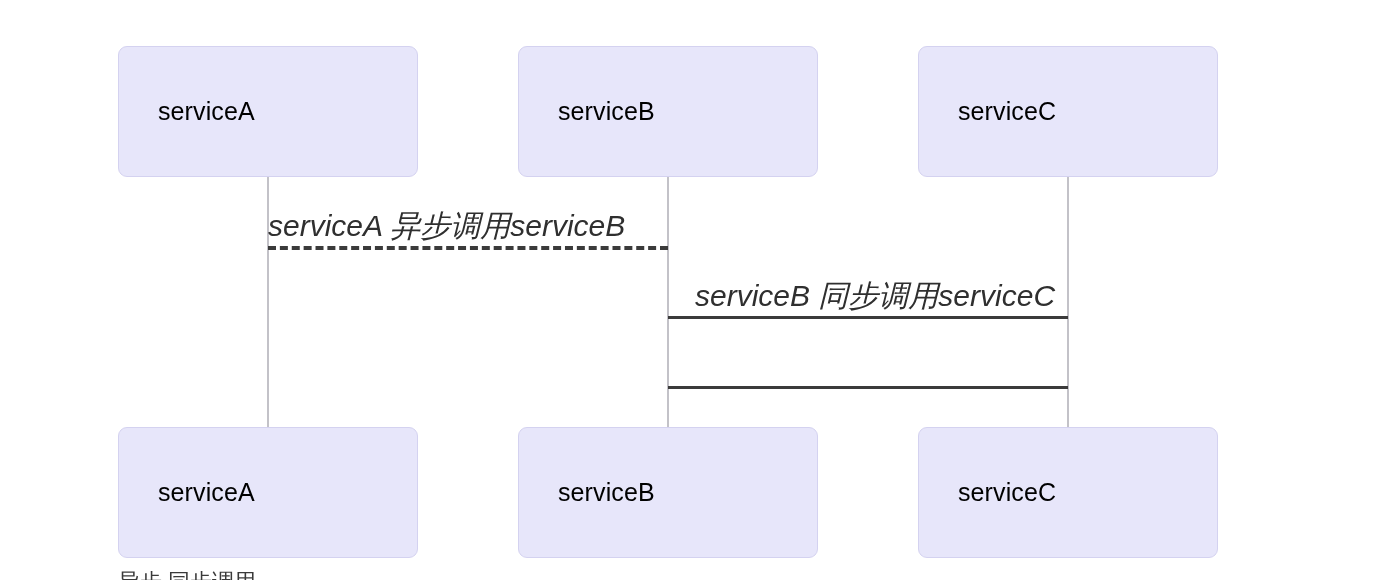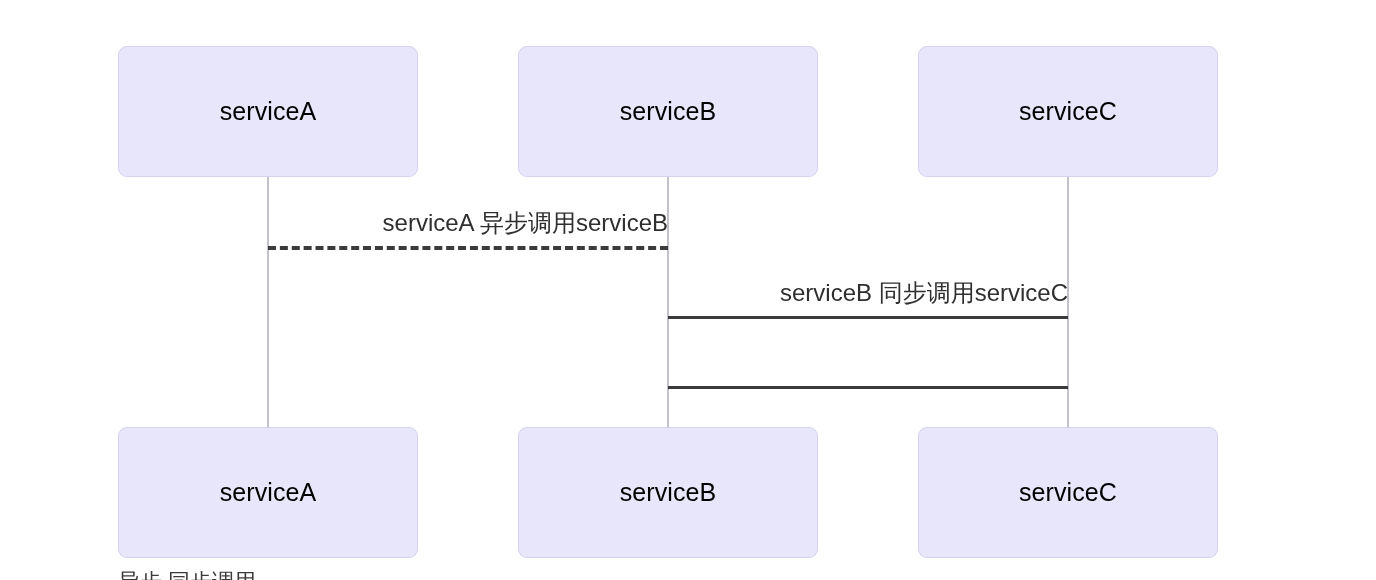--- a/index.html
+++ b/index.html
@@ -22,21 +22,22 @@
   .participant-box {
     position: absolute;
     box-sizing: border-box;
     width: 300px;
     height: 131px;
     background: #e7e6fa;
     border: 1px solid #d4d2f0;
     border-radius: 9px;
     display: flex;
     align-items: center;
-    justify-content: center;
+    justify-content: flex-start;
+    padding-left: 39px;
   }
   .participant-label {
     font-size: 25px;
     color: #000000;
     line-height: 1;
     letter-spacing: 0.1px;
   }
 
   
   .lifeline {
@@ -52,25 +53,26 @@
     position: absolute;
     height: 0;
     border-top: 3px solid #3b3b3b;
   }
   .msg-line.dashed {
     border-top-style: dashed;
     border-top-width: 4px;
   }
   .msg-label {
     position: absolute;
-    font-size: 24px;
+    font-size: 30px;
     color: #2f2f2f;
     white-space: nowrap;
-    text-align: right;
+    text-align: left;
     line-height: 1;
+    font-style: italic;
   }
 
   
   .clipped-caption {
     position: absolute;
     left: 118px;
     top: 571px;
     font-size: 22px;
     color: #3a3a3a;
     white-space: nowrap;
@@ -96,21 +98,21 @@
     <span class="participant-label">serviceC</span>
   </div>
 
   <div class="lifeline" style="left:267px;"></div>
   <div class="lifeline" style="left:667px;"></div>
   <div class="lifeline" style="left:1067px;"></div>
 
   <div class="msg-label" style="left:268px; top:211px; width:400px;">serviceA 异步调用serviceB</div>
   <div class="msg-line dashed" style="left:268px; top:246px; width:400px;"></div>
 
-  <div class="msg-label" style="left:668px; top:281px; width:400px;">serviceB 同步调用serviceC</div>
+  <div class="msg-label" style="left:668px; top:281px; width:400px;padding-left:27px;">serviceB 同步调用serviceC</div>
   <div class="msg-line" style="left:668px; top:316px; width:400px;"></div>
 
   <div class="msg-line" style="left:668px; top:386px; width:400px;"></div>
 
   <div class="participant-box" style="left:118px; top:427px;">
     <span class="participant-label">serviceA</span>
   </div>
 
   <div class="participant-box" style="left:518px; top:427px;">
     <span class="participant-label">serviceB</span>

